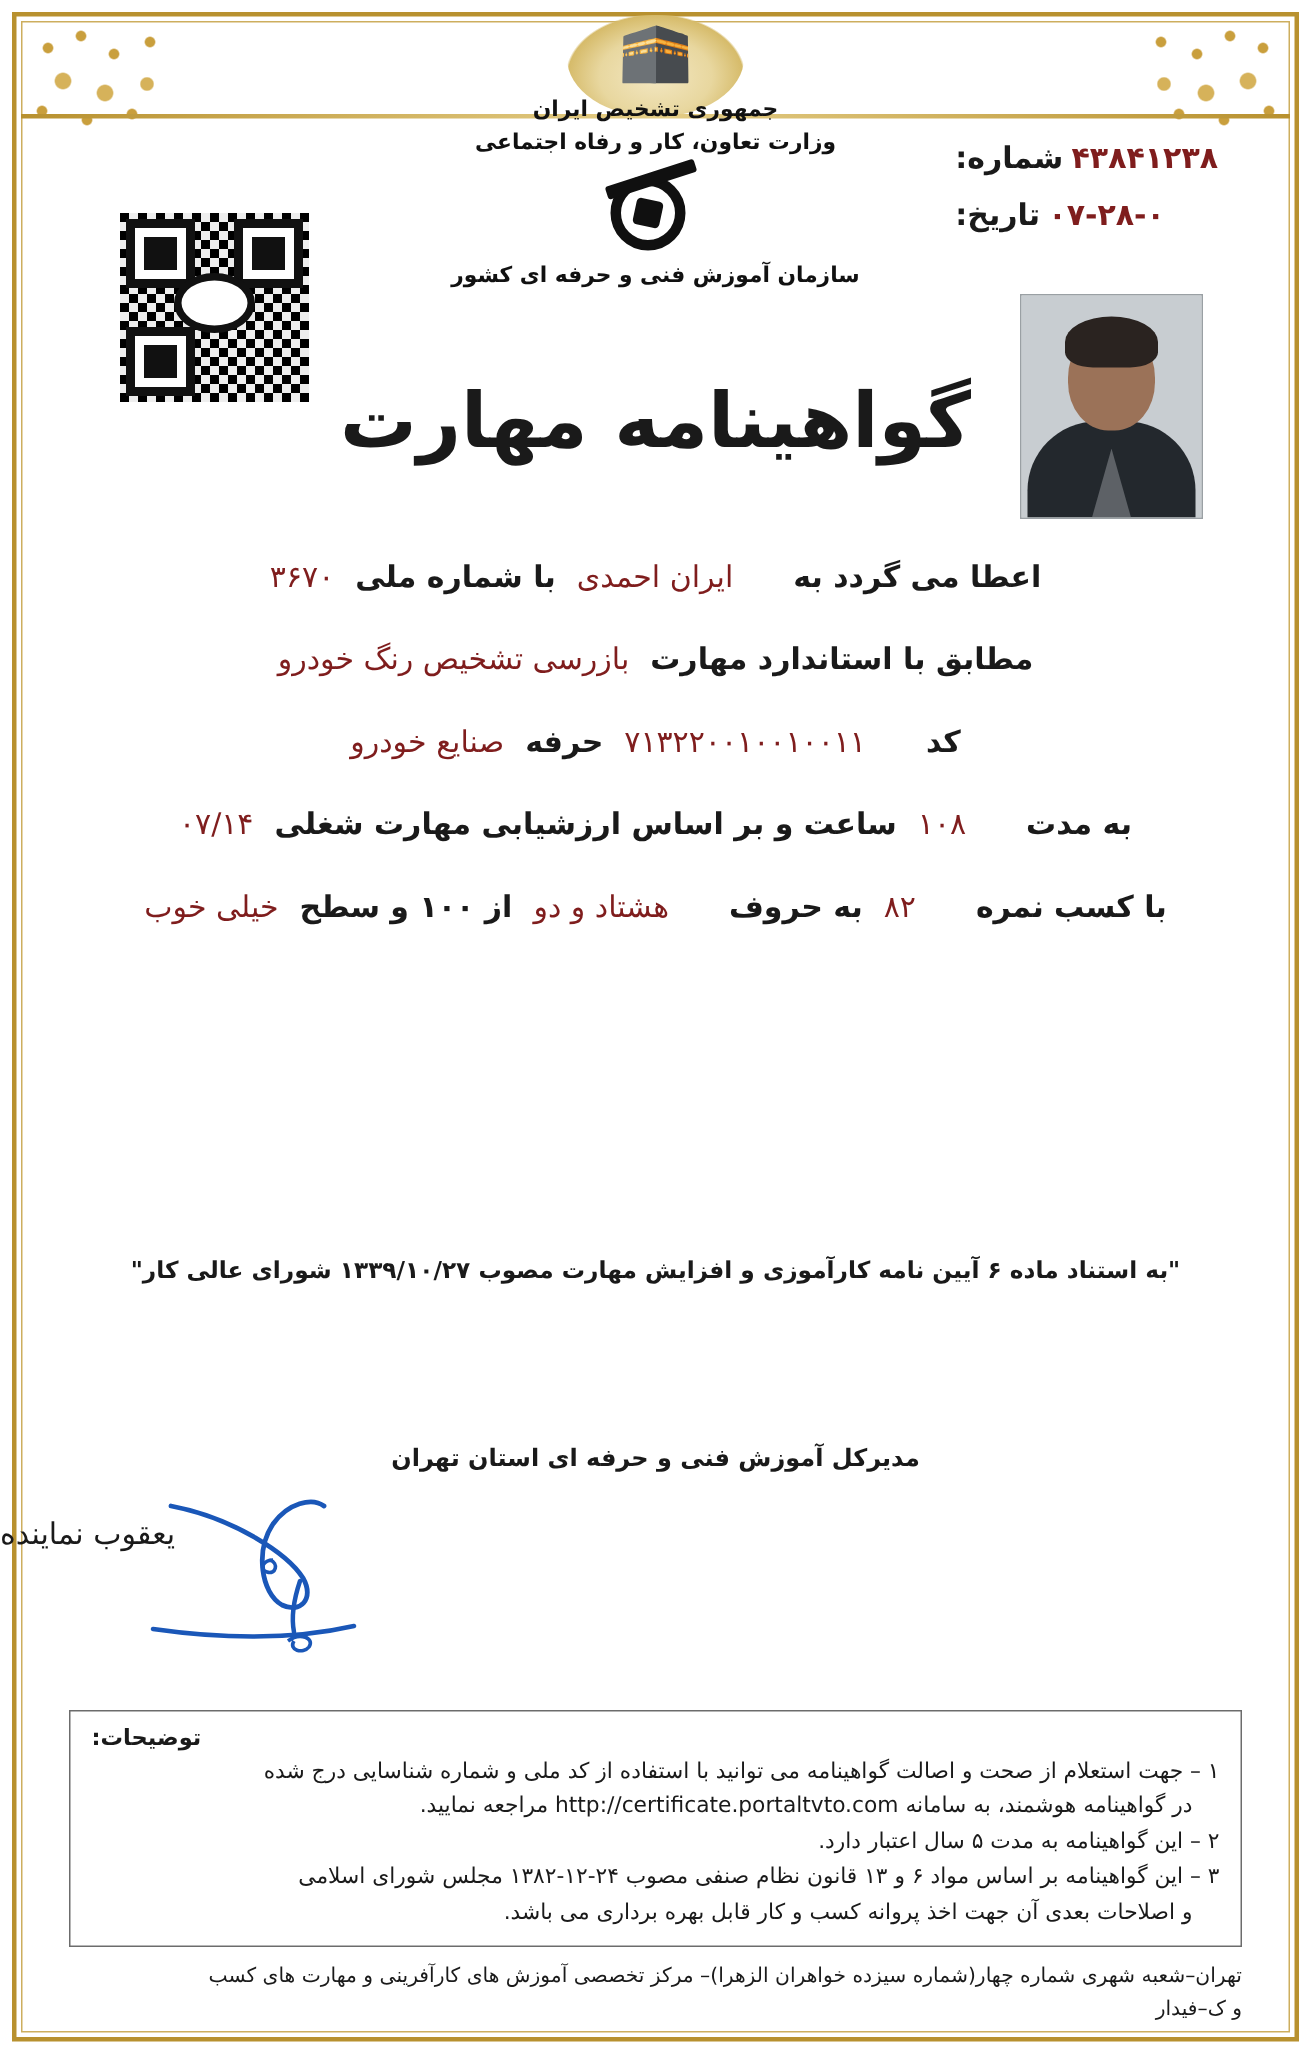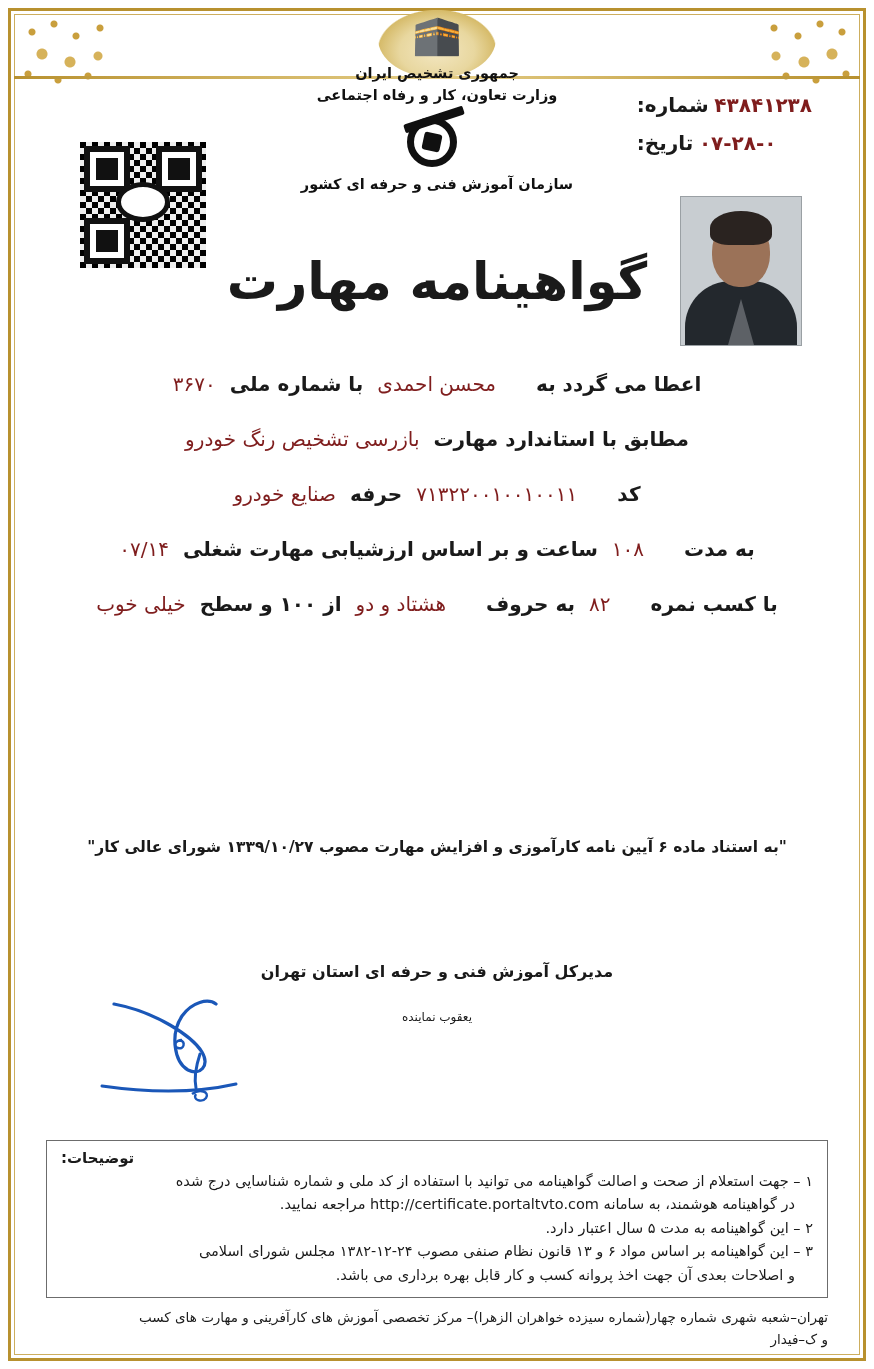--- a/index.html
+++ b/index.html
@@ -246,22 +246,22 @@
     left: 0; right: 0;
     top: 962px;
     text-align: center;
     font-size: 16px;
     font-weight: 700;
   }
   .sig-sub {
     position: absolute;
     left: 0; right: 0;
     top: 1010px;
-    text-align: center;
-    font-size: 12px;
+    text-align: left;
+    font-size: 20px;
   }
   .signature {
     position: absolute;
     left: 96px;
     top: 990px;
     width: 190px; height: 120px;
   }
   .signature svg { display: block; }
 
   
@@ -348,21 +348,21 @@
     </span>
   <span class="ring"></span>
 </div>
 
 <div class="cert-title">گواهینامه مهارت</div>
 
 <div class="fields">
 
   <div class="frow center">
     <span class="lbl">اعطا می گردد به</span>
-    <span class="val sp-l">محسن احمدی</span>
+    <span class="val sp-l">ایران احمدی</span>
     <span class="lbl">با شماره ملی</span>
     <span class="val mono">۳۶۷۰</span>
   </div>
 
   <div class="frow center">
     <span class="lbl">مطابق با استاندارد مهارت</span>
     <span class="val">بازرسی تشخیص رنگ خودرو</span>
   </div>
 
   <div class="frow center">

